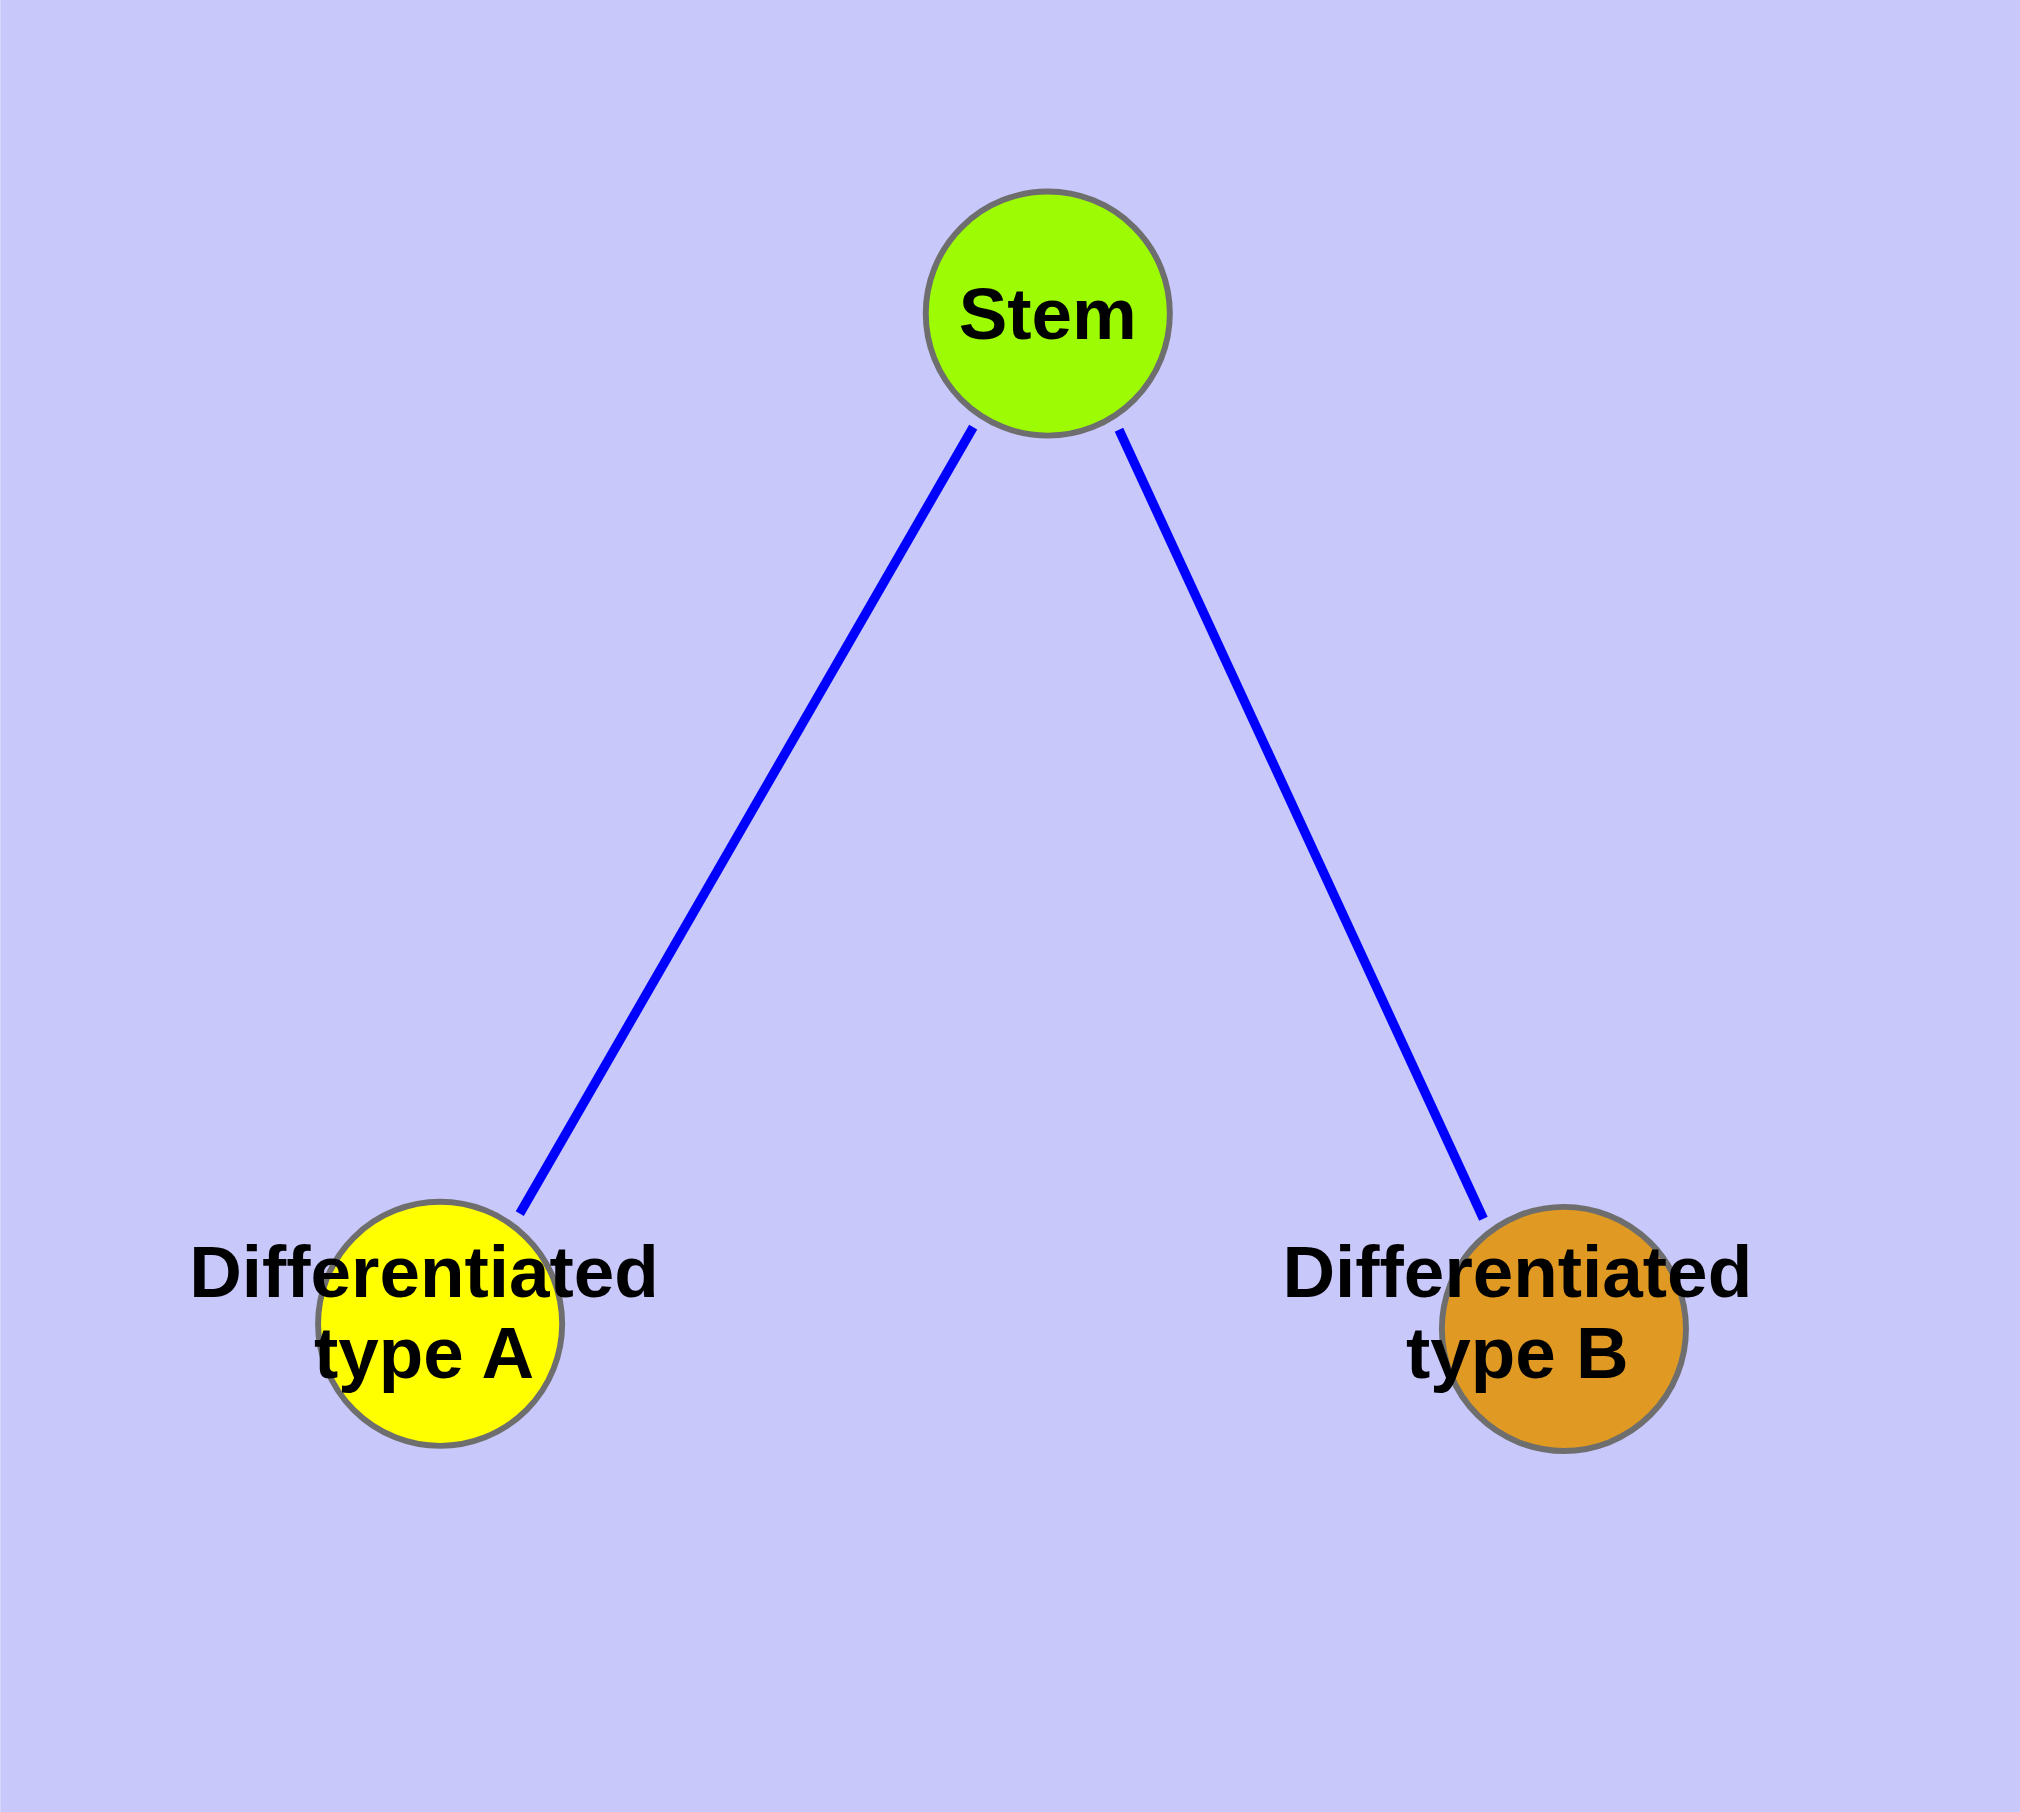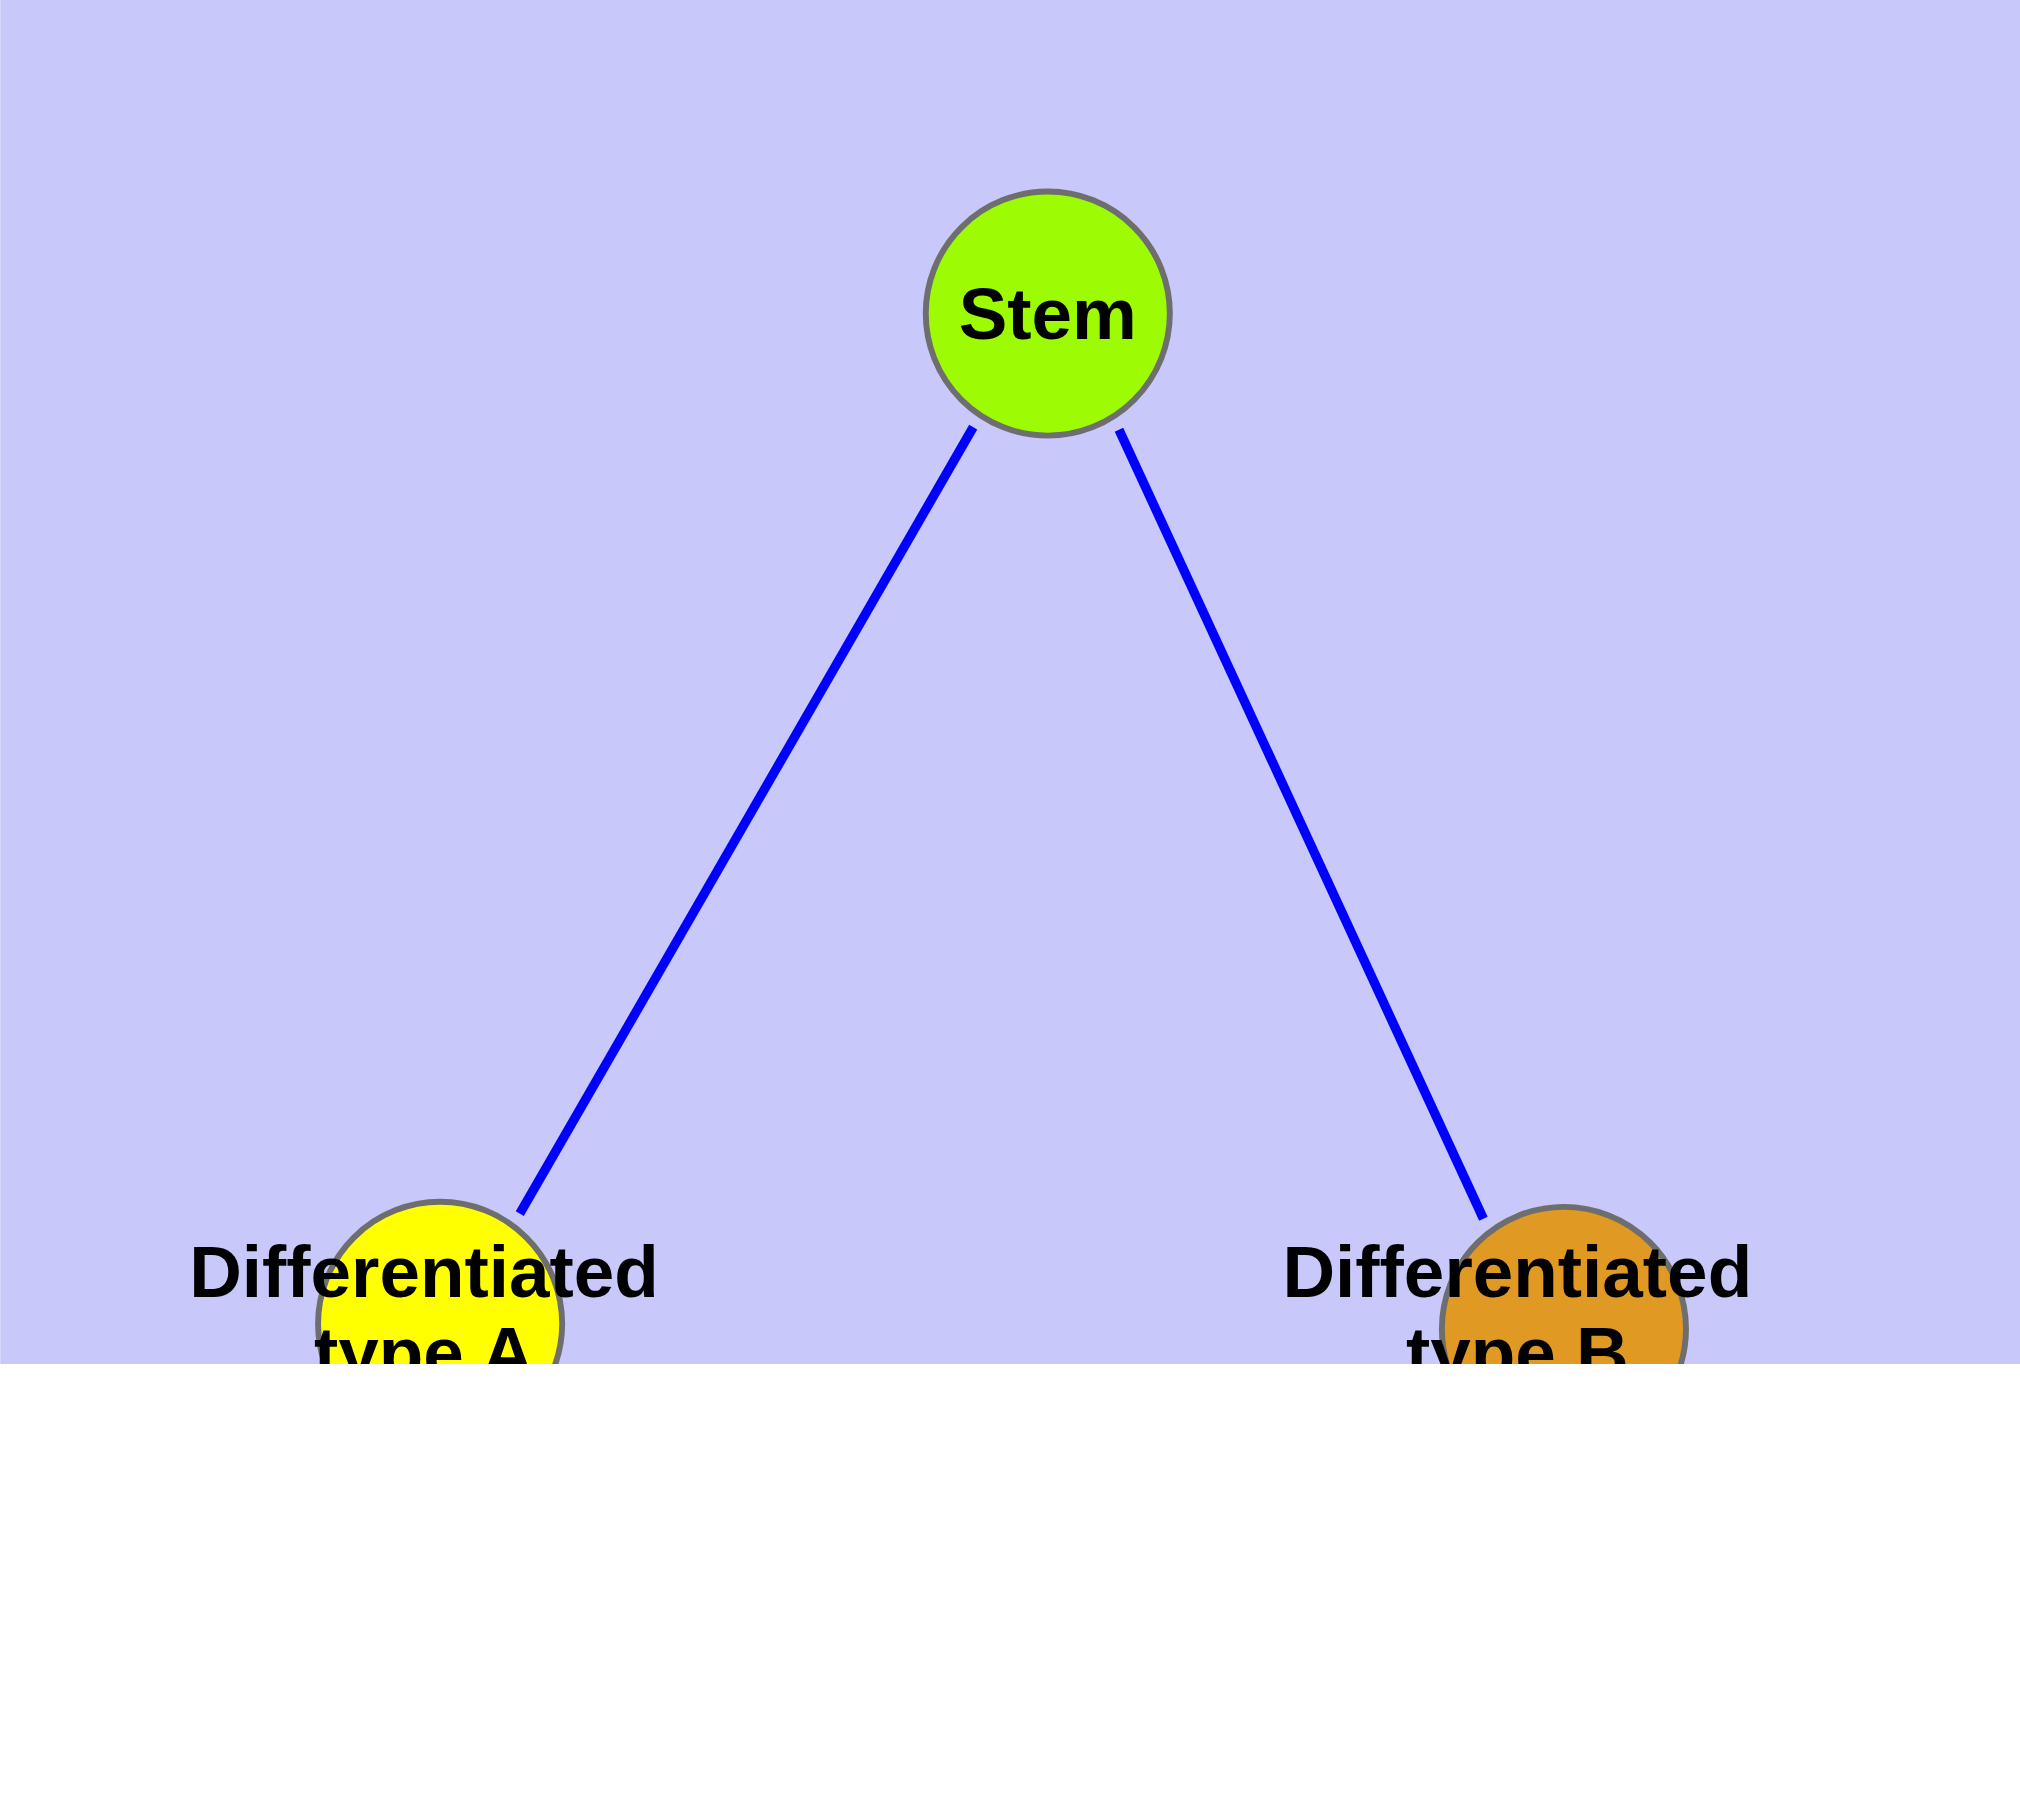--- a/index.html
+++ b/index.html
@@ -26,21 +26,21 @@
   .node-label {
     font-family: "Liberation Sans", sans-serif;
     font-weight: bold;
     fill: #000000;
     paint-order: normal;
   }
 </style>
 </head>
 <body>
 
-<div id="canvas" style="width: 2021px; height: 1364px;">
+<div id="canvas" style="width: 2021px; height: 1812px;">
   <svg id="graph-svg" viewBox="0 0 2384 2138" xmlns="http://www.w3.org/2000/svg" style="width: 2021px; height: 1812px;">
 
     <rect id="bg-rect" x="0" y="0" width="2384" height="2138" fill="#c8c8fa"></rect>
 
     <g id="edges-layer">
       <line id="edge-0" x1="1148" y1="504" x2="613" y2="1432" stroke="#0000ff" stroke-width="11" stroke-linecap="butt"></line>
       <line id="edge-1" x1="1320" y1="507" x2="1750" y2="1438" stroke="#0000ff" stroke-width="11" stroke-linecap="butt"></line>
     </g>
 
     <g id="nodes-layer">

